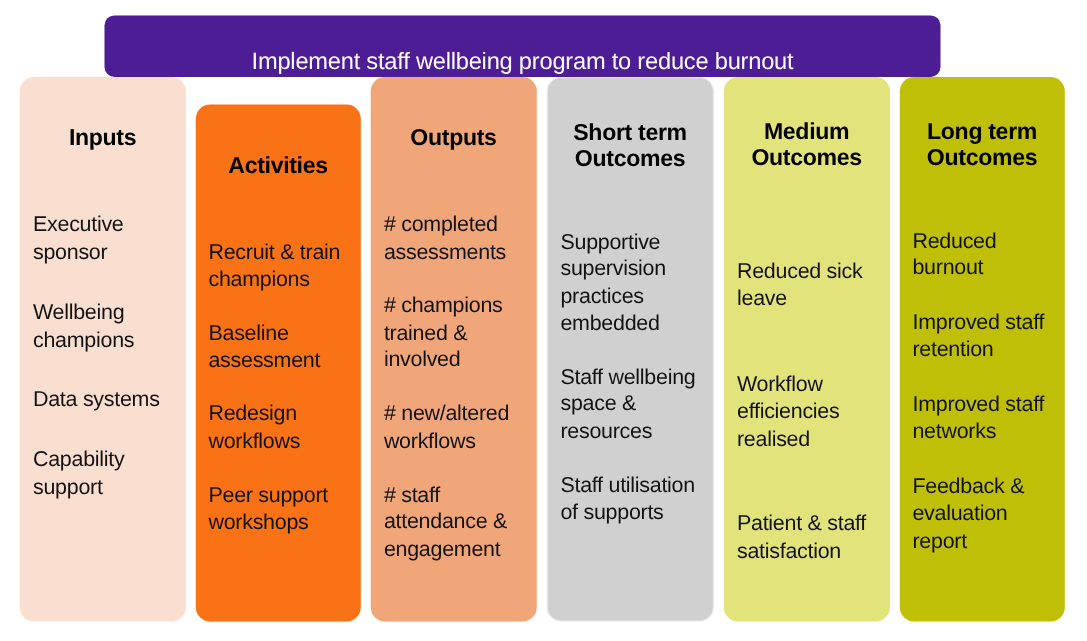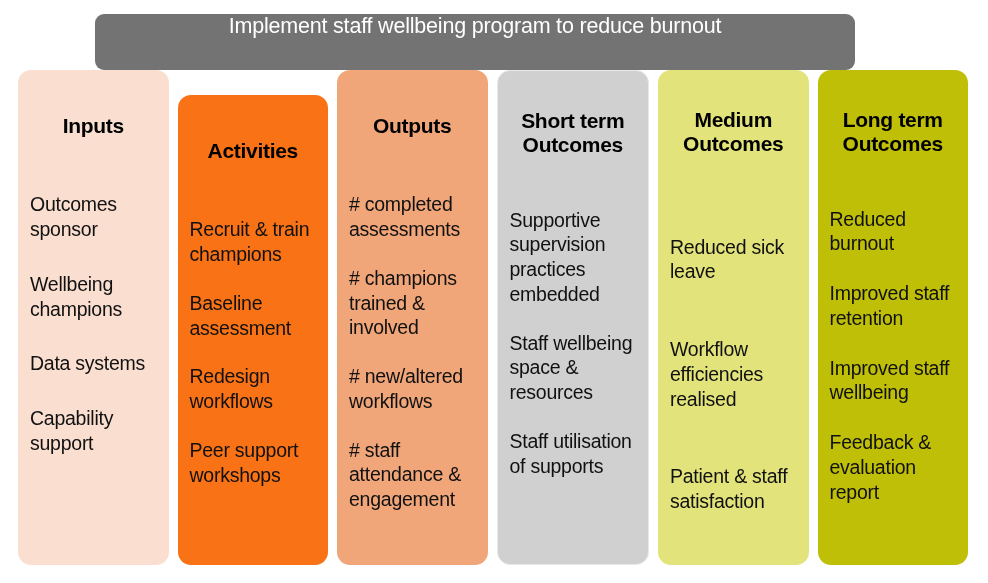--- a/index.html
+++ b/index.html
@@ -20,24 +20,24 @@
     background: #ffffff;
   }
 
   
   #banner {
     position: absolute;
     left: 95px;
     top: 14px;
     width: 760px;
     height: 56px;
-    background: #737373;
+    background: #4c1d95;
     border-radius: 9px;
     display: flex;
-    align-items: flex-start;
+    align-items: flex-end;
     justify-content: center;
     box-sizing: border-box;
     padding: 0 16px;
   }
   #banner-title {
     color: #ffffff;
     font-size: 21.5px;
     font-weight: 400;
     letter-spacing: -0.2px;
     white-space: nowrap;
@@ -113,21 +113,21 @@
 <div id="canvas">
 
   <div id="banner">
     <div id="banner-title">Implement staff wellbeing program to reduce burnout</div>
   </div>
 
   <div id="columns">
       <div class="column" data-col="inputs" style="background: rgb(250, 223, 208);">
         <div class="col-heading">Inputs</div>
         <div class="col-items">
-          <div class="col-item">Outcomes sponsor</div>
+          <div class="col-item">Executive sponsor</div>
           <div class="col-item">Wellbeing champions</div>
           <div class="col-item">Data systems</div>
           <div class="col-item">Capability support</div>
         </div>
       </div>
       <div class="column" data-col="activities" style="background: #f97316; margin-top: 25px;">
         <div class="col-heading">Activities</div>
         <div class="col-items">
           <div class="col-item">Recruit &amp; train champions</div>
           <div class="col-item">Baseline assessment</div>
@@ -159,19 +159,19 @@
           <div class="col-item">Workflow efficiencies realised</div>
           <div class="col-item">Patient &amp; staff satisfaction</div>
           <div class="col-item">Peer support networks</div>
         </div>
       </div>
       <div class="column" data-col="long-term-outcomes" style="background: rgb(191, 191, 8);">
         <div class="col-heading two-line">Long term Outcomes</div>
         <div class="col-items">
           <div class="col-item">Reduced burnout</div>
           <div class="col-item">Improved staff retention</div>
-          <div class="col-item">Improved staff wellbeing</div>
+          <div class="col-item">Improved staff networks</div>
           <div class="col-item">Feedback &amp; evaluation report</div>
         </div>
       </div>
     </div>
 
 </div>
 
 </body></html>

